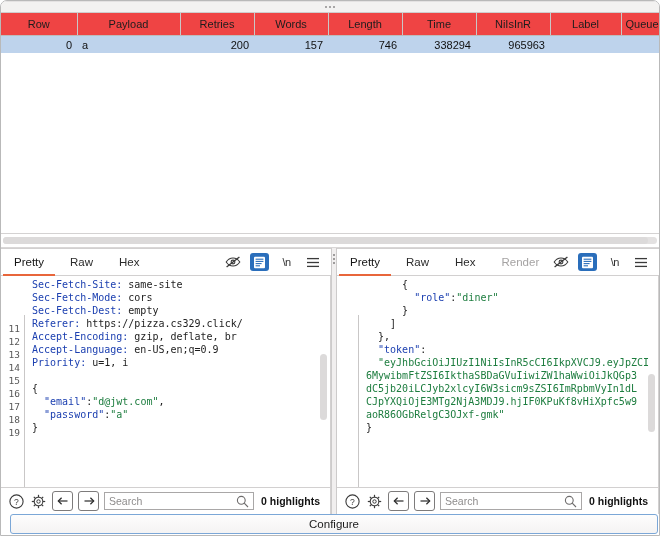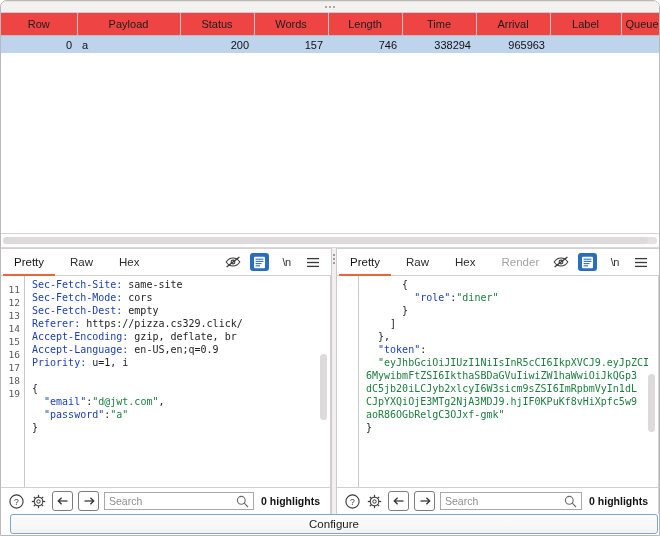--- a/index.html
+++ b/index.html
@@ -272,20 +272,21 @@
     border-right: 1px solid #c9c7c7;
     padding-top: 7px;
     text-align: right;
     padding-right: 4px;
     box-sizing: border-box;
     color: #585858;
     font-family: "DejaVu Sans Mono", monospace;
     font-size: 9.5px;
     line-height: 13px;
     user-select: none;
+    margin-top: 39px;
   }
   .gutter.blank { width: 22px; color: transparent; }
   .gutter div { height: 13px; }
 
   .code {
     flex: 1 1 auto;
     padding: 2px 0 0 7px;
     font-family: "DejaVu Sans Mono", monospace;
     font-size: 10px;
     line-height: 13px;
@@ -419,25 +420,25 @@
           <col style="width:74px">
           <col style="width:74px">
         <col style="width:74px">
           <col style="width:71px">
           <col style="width:40px">
       </colgroup>
       <thead>
         <tr>
           <th>Row</th>
           <th>Payload</th>
-          <th>Status</th>
+          <th>Retries</th>
           <th>Words</th>
           <th>Length</th>
           <th>Time</th>
-          <th>Arrival</th>
+          <th>NiIsInR</th>
           <th>Label</th>
           <th>Queue ID</th>
         </tr>
       </thead>
       <tbody>
         <tr class="row-selected">
           <td class="num">0</td>
           <td class="txt">a</td>
           <td class="num">200</td>
           <td class="num">157</td>

